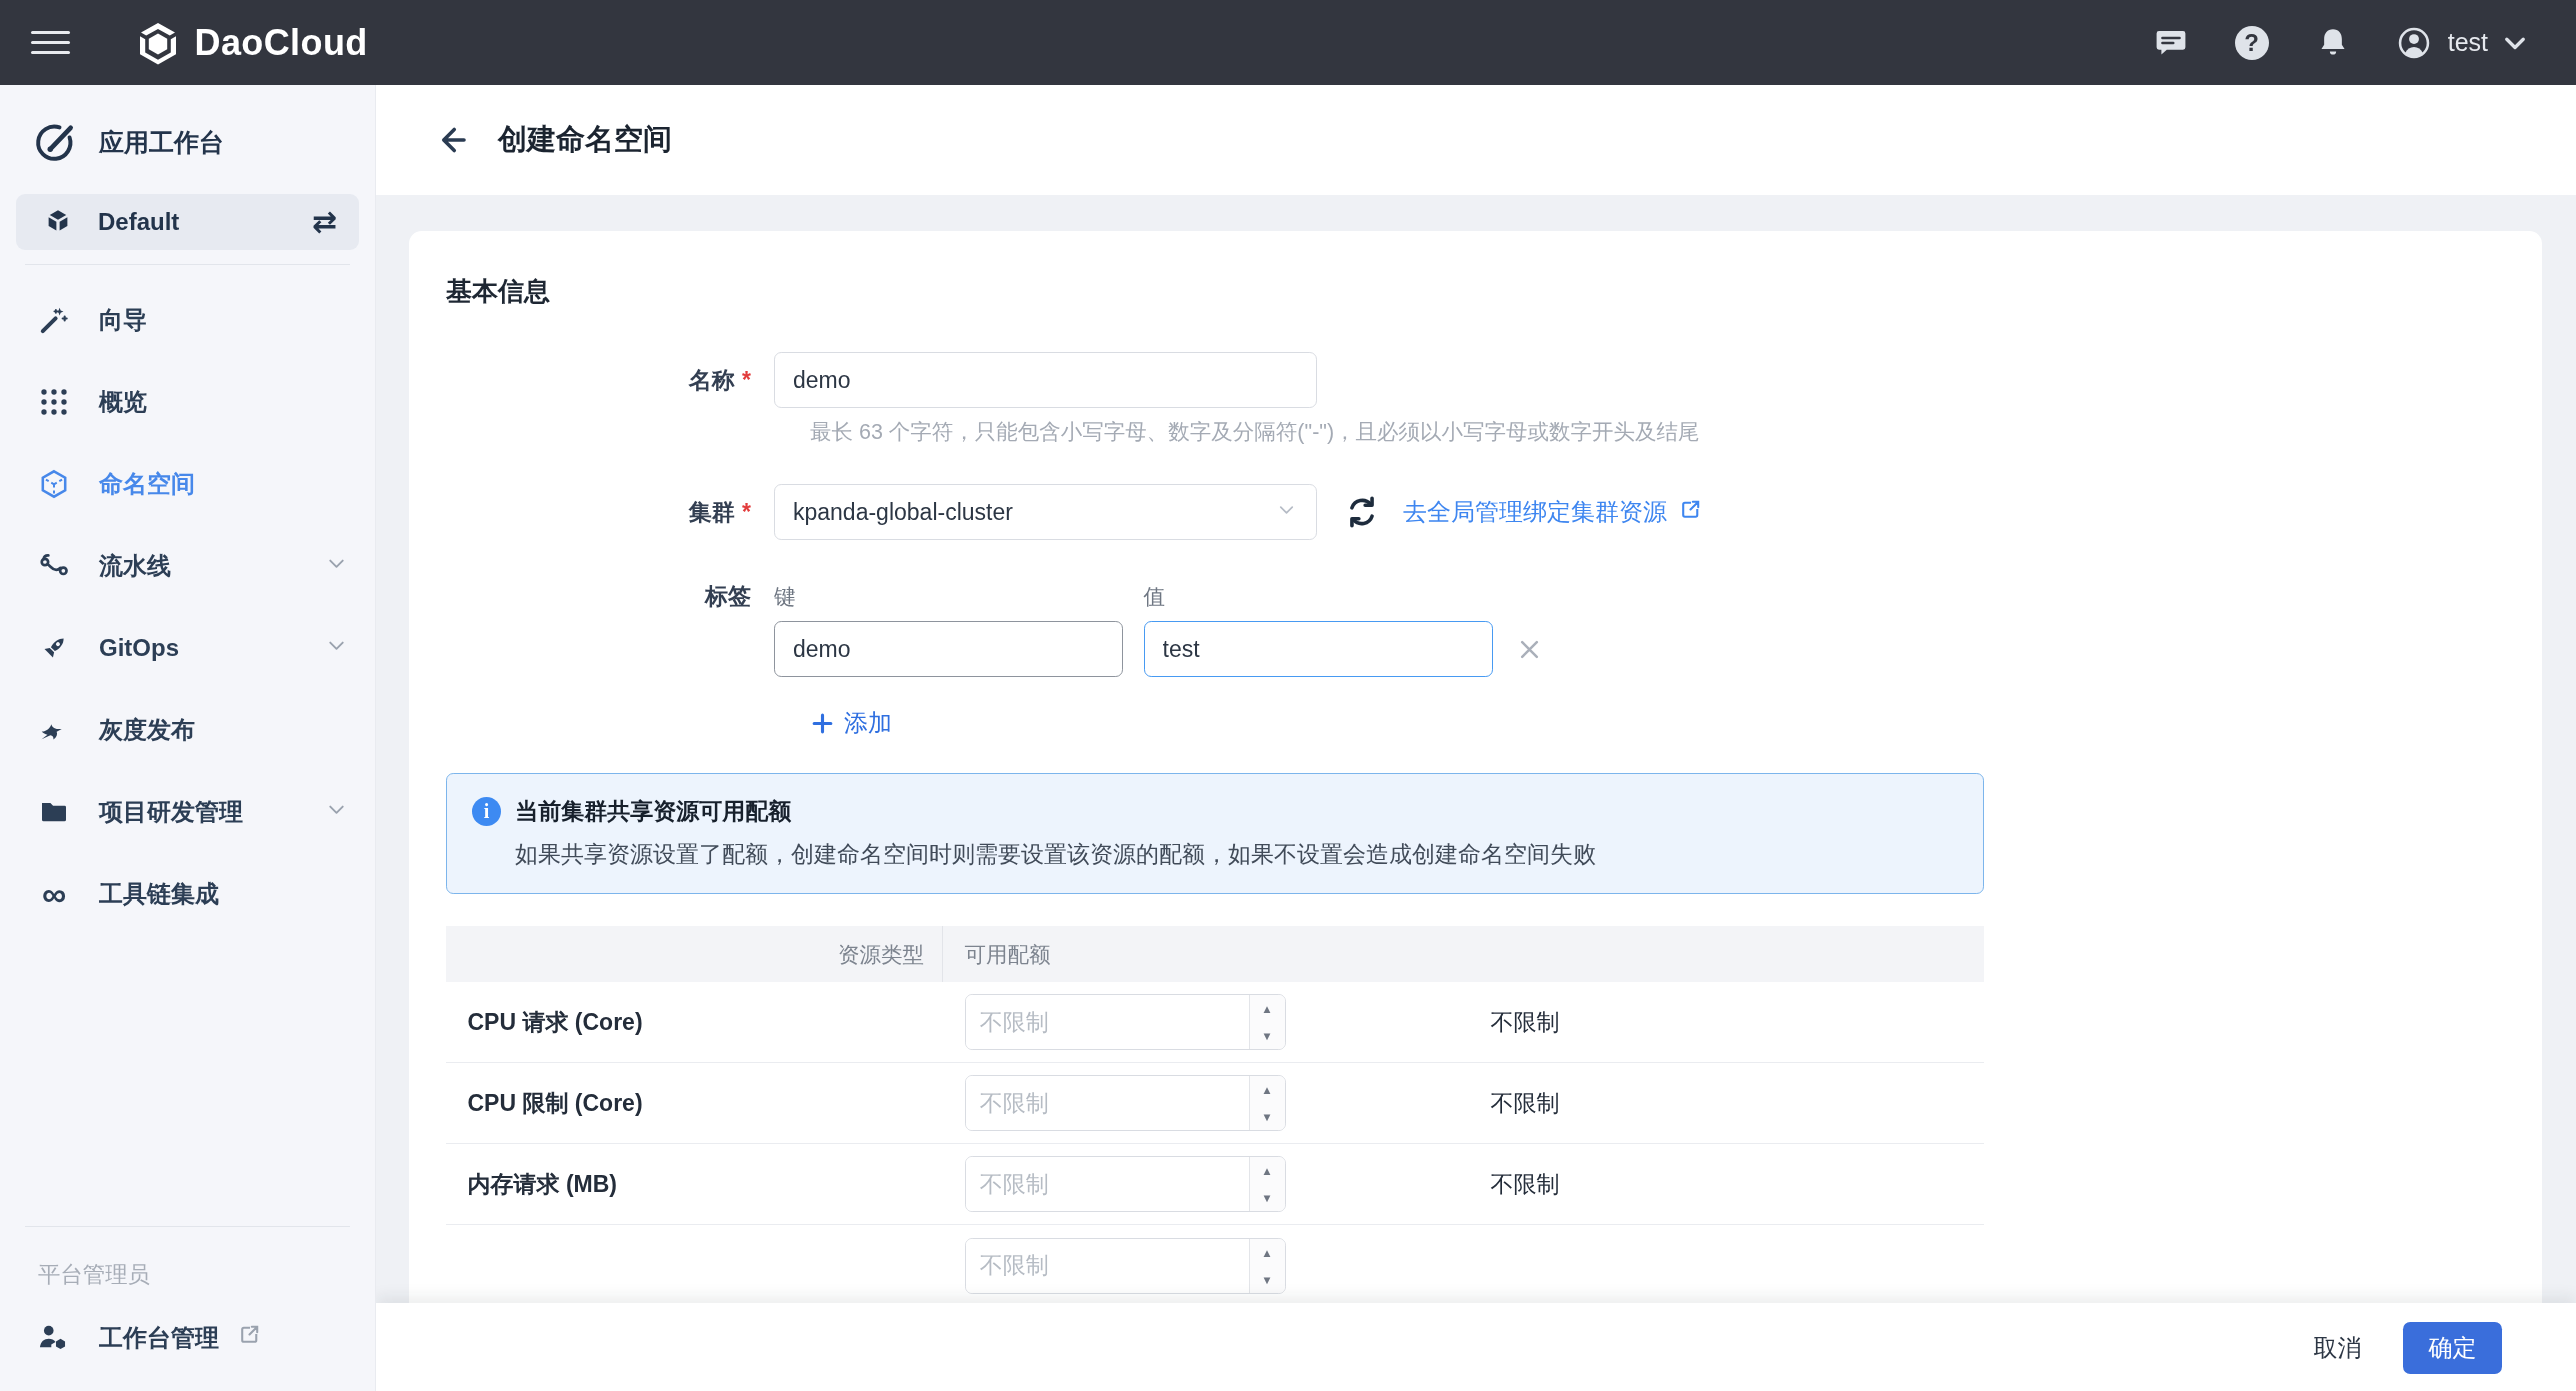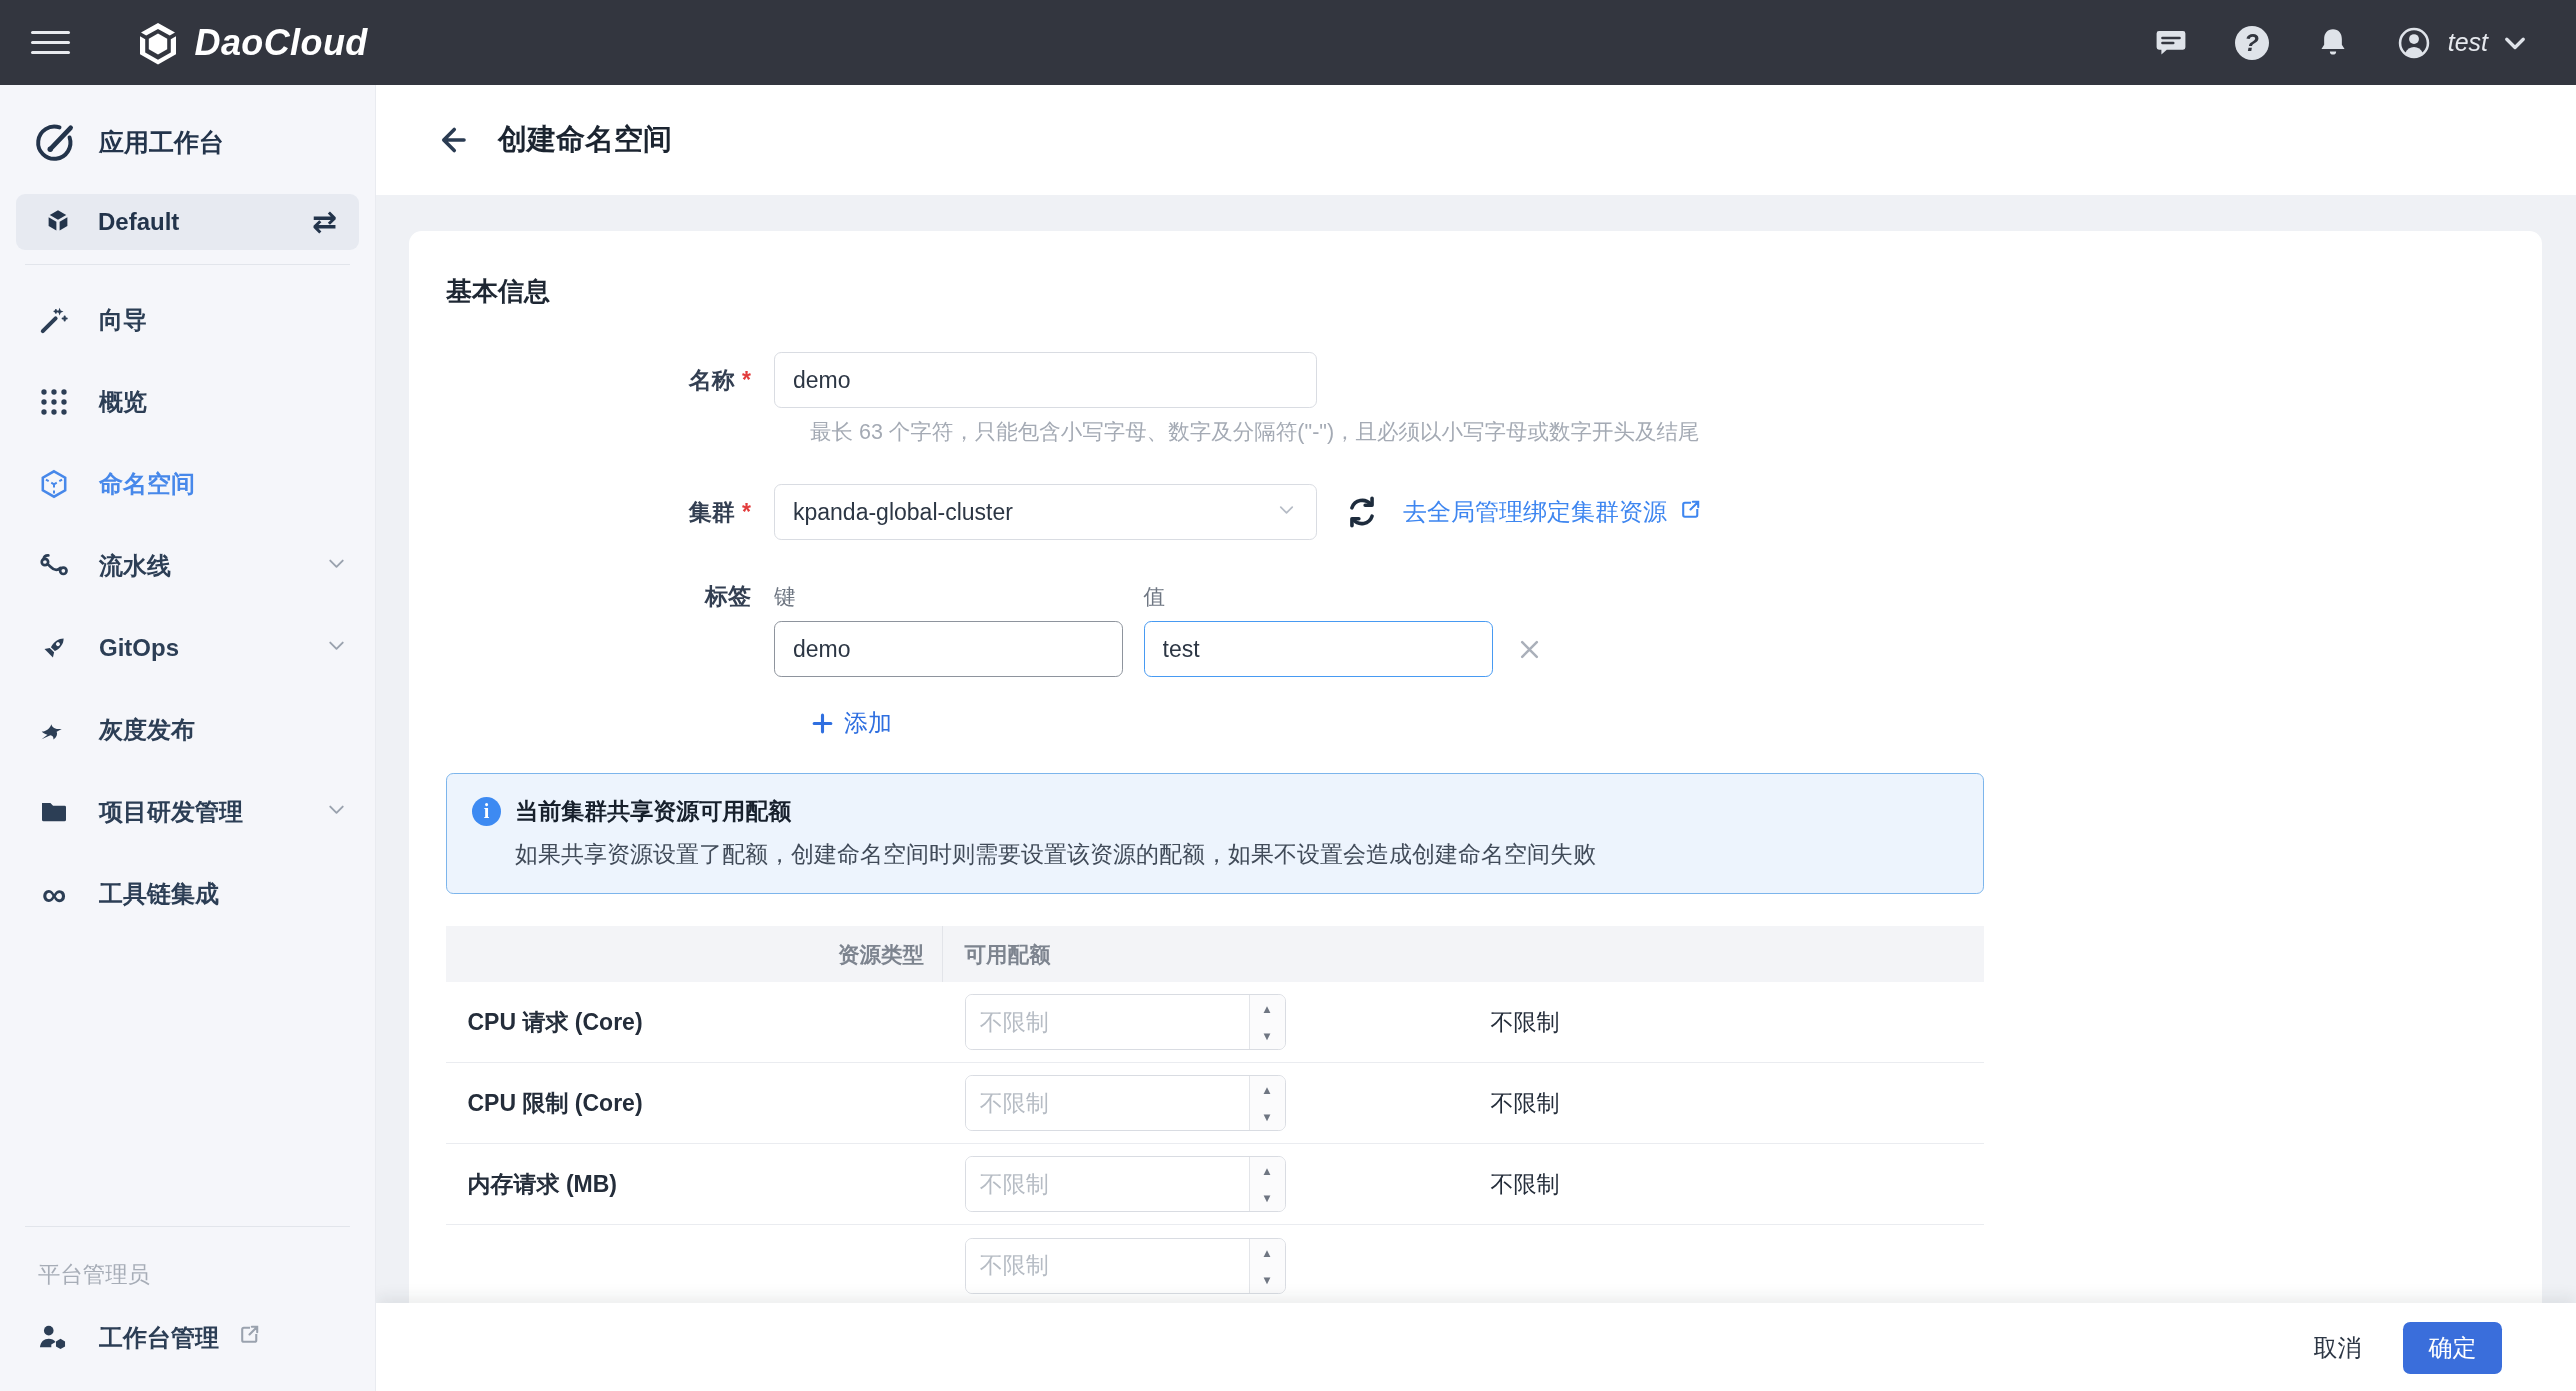--- a/index.html
+++ b/index.html
@@ -1,21 +1,21 @@
 <!DOCTYPE html>
 <html style="font-size:14.3px"><head>
 <meta charset="utf-8">
 <style>
   * { margin:0; padding:0; box-sizing:border-box; }
   html,body { width:2576px; height:1392px; overflow:hidden;
     font-family:"Liberation Sans","DejaVu Sans",sans-serif; background:#eff1f5; }
 
   
   .topbar { position:absolute; left:0; top:0; width:2576px; height:85px;
-    background:#33363f; display:flex; align-items:center; z-index:30;font-style:italic; }
+    background:#33363f; display:flex; align-items:center; z-index:30; }
   .hamburger { margin-left:31px; width:39px; cursor:pointer; }
   .hamburger div { height:3.6px; background:#e8eaee; border-radius:1.8px; margin:6.3px 0; }
   .brand { display:flex; align-items:center; margin-left:64px; }
   .brand svg { width:48px; height:48px; }
   .brand-name { color:#fff; font-size:36px; font-weight:bold; margin-left:12.5px; letter-spacing:0.4px; }
   .topbar-right { margin-left:auto; display:flex; align-items:center; margin-right:43px; }
   .tb-ic { width:36px; height:36px; margin-left:45px; color:#dfe3e9; cursor:pointer; display:flex; align-items:center; justify-content:center; }
   .tb-ic svg { width:36px; height:36px; }
   .help-circle { width:34px; height:34px; border-radius:50%; background:#dfe3e9; color:#33363f;
     font-weight:bold; font-size:24px; display:flex; align-items:center; justify-content:center; }
@@ -100,21 +100,21 @@
     border-radius:7.2px; padding:21.5px 25px 23px 25px; }
   .notice-top { display:flex; align-items:center; }
   .i-ic { width:29px; height:29px; border-radius:50%; background:#3d8af2; color:#fff;
     font-size:20px; font-weight:bold; display:flex; align-items:center; justify-content:center;
     font-family:"Liberation Serif",serif; flex:none; }
   .notice-title { font-size:23px; font-weight:bold; color:#17202c; margin-left:14.3px; }
   .notice-body { font-size:23px; color:#414b59; margin:12.5px 0 0 43px; }
 
   .qtable { margin:32px 0 0 37px; width:1538px; }
   .q-head { display:grid; grid-template-columns:497px 526px 515px; height:56px;
-    background:#f3f4f7; font-size:21.5px; color:#7d848f; align-items:center;font-weight:bold; }
+    background:#f3f4f7; font-size:21.5px; color:#7d848f; align-items:center; }
   .q-head .c1 { text-align:right; padding-right:18px; border-right:0.9px solid #e2e4e9; height:100%; display:flex; align-items:center; justify-content:flex-end; }
   .q-head .c2 { padding-left:21.5px; border-right:0.9px solid #e2e4e9; height:100%; display:flex; align-items:center; }
   .q-head .c3 { padding-left:21.5px; }
   .q-row { display:grid; grid-template-columns:497px 526px 515px; height:81px;
     align-items:center; border-bottom:1.8px solid #eaecf0; }
   .q-res { font-size:23px; font-weight:bold; color:#242d3a; padding-left:21.5px; }
   .q-inp-wrap { margin-left:21.5px; width:321px; height:56px; border:1.8px solid #d9dce2;
     border-radius:7.2px; display:flex; overflow:hidden; background:#fff; }
   .q-inp { flex:1; border:0; outline:none; font-size:23px; padding:0 14.3px; color:#2c3644; min-width:0;
     font-family:"Liberation Sans","DejaVu Sans",sans-serif; }

